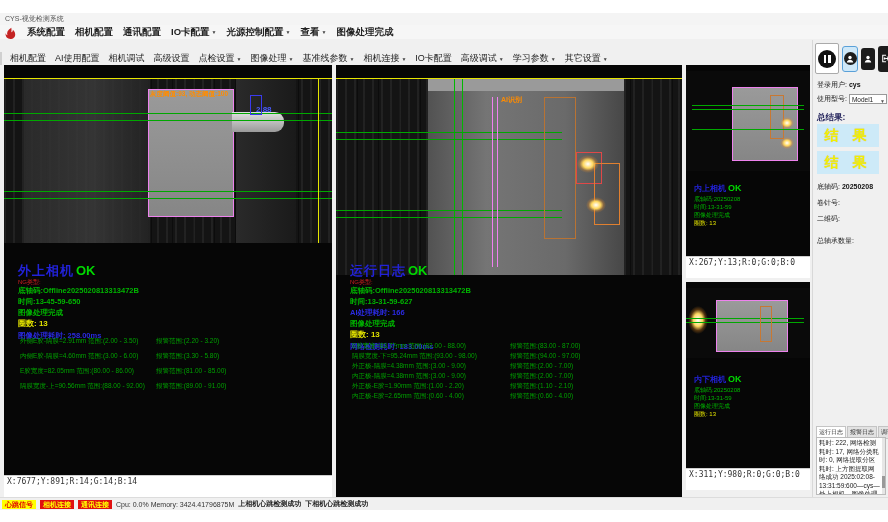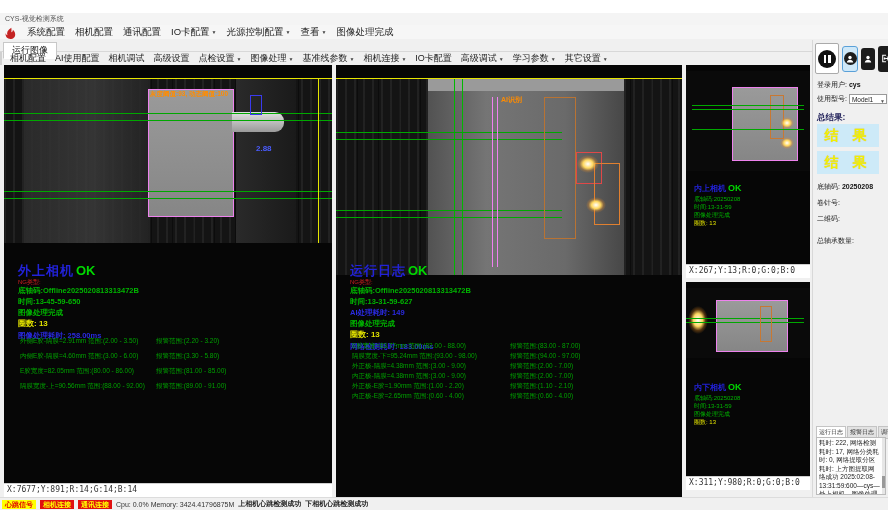--- a/index.html
+++ b/index.html
@@ -1,28 +1,28 @@
 <!DOCTYPE html>
 <html><head>
 <meta charset="utf-8">
 <style>
   html,body{margin:0;padding:0;background:#fff;}
   .win{position:relative;width:888px;height:522px;background:#f0f0f0;font-family:"Liberation Sans",sans-serif;overflow:hidden;}
   .top-strip{position:absolute;left:0;top:0;width:888px;height:13px;background:#ffffff;}
   .titlebar{position:absolute;left:0;top:13px;width:888px;height:12px;background:#f4f4f4;font-size:7px;color:#555;line-height:12px;padding-left:5px;box-sizing:border-box;}
   .menubar{position:absolute;left:0;top:25px;width:888px;height:14px;background:#f6f6f6;display:flex;align-items:center;gap:10px;padding-left:4px;box-sizing:border-box;}
   .logo{width:13px;height:13px;display:inline-block;}
-  .menu-item{font-size:9.5px;color:#222;cursor:default;white-space:nowrap;}
+  .menu-item{font-size:9.5px;color:#222;cursor:default;white-space:nowrap;font-weight:bold;}
   .has-arrow::after{content:"▼";font-size:5px;color:#444;margin-left:2px;vertical-align:middle;}
   .tabbar{position:absolute;left:0;top:39px;width:888px;height:13px;border-bottom:1px solid #d8d8d8;box-sizing:border-box;}
   .tab{display:inline-block;margin-left:3px;padding:1px 8px;font-size:9px;color:#222;background:#fff;border:1px solid #c8c8c8;border-bottom:1px solid #fff;}
   .toolbar{position:absolute;left:0;top:52px;width:810px;height:13px;display:flex;align-items:center;gap:9px;padding-left:8px;box-sizing:border-box;border-left:2px solid #d0d0d0;}
   .tool-item{font-size:9px;color:#222;white-space:nowrap;}
   .view{position:absolute;background:#060606;}
-  .coordbar{position:absolute;left:0;bottom:0;width:100%;height:14px;background:#ffffff;border-top:1px solid #cfcfcf;font-family:"DejaVu Sans Mono",monospace;font-size:8px;color:#333;line-height:11px;padding-left:3px;box-sizing:border-box;}
+  .coordbar{position:absolute;left:0;bottom:0;width:100%;height:22px;background:#ffffff;border-top:1px solid #cfcfcf;font-family:"DejaVu Sans Mono",monospace;font-size:8px;color:#333;line-height:11px;padding-left:3px;box-sizing:border-box;}
   .yline-h{position:absolute;height:1px;background:#e6e600;}
   .yline-v{position:absolute;width:1px;background:#e6e600;}
   .gline-h{position:absolute;height:1px;background:#00a800;}
   .gline-v{position:absolute;width:1px;background:#00b800;}
   .pline-v{position:absolute;width:1px;background:#f080f0;}
   .img-area{position:absolute;overflow:hidden;background-color:#141414;
     background-image:repeating-linear-gradient(90deg,rgba(255,255,255,0.06) 0 2px,transparent 2px 9px),
     repeating-linear-gradient(90deg,rgba(0,0,0,0.4) 0 1px,transparent 1px 21px);}
   .grayblock{position:absolute;}
   .battery{position:absolute;background:linear-gradient(180deg,#9a9a9a,#868686);border:1px solid #ee82ee;box-sizing:border-box;}
@@ -97,23 +97,20 @@
     </span>
     <span class="menu-item">系统配置</span>
     <span class="menu-item">相机配置</span>
     <span class="menu-item">通讯配置</span>
     <span class="menu-item has-arrow">IO卡配置</span>
     <span class="menu-item has-arrow">光源控制配置</span>
     <span class="menu-item has-arrow">查看</span>
     <span class="menu-item">图像处理完成</span>
   </div>
 
-  <div class="tabbar">
-    <div class="tab"><span>运行图像</span></div>
-  </div>
 
   <div class="toolbar">
     <span class="tool-item">相机配置</span>
     <span class="tool-item">AI使用配置</span>
     <span class="tool-item">相机调试</span>
     <span class="tool-item">高级设置</span>
     <span class="tool-item has-arrow">点检设置</span>
     <span class="tool-item has-arrow">图像处理</span>
     <span class="tool-item has-arrow">基准线参数</span>
     <span class="tool-item has-arrow">相机连接</span>
@@ -129,21 +126,21 @@
       <div class="grayblock" style="left:20px;top:0;width:124px;height:164px;background:linear-gradient(90deg,#2e2e2e,#3a3a3a 55%,#262626);opacity:.85;"></div>
       <div class="grayblock" style="left:232px;top:0;width:60px;height:164px;background:linear-gradient(90deg,#2a2a2a,#1a1a1a);"></div>
       <div class="battery" style="left:144px;top:10px;width:86px;height:128px;"></div>
       <div class="prong" style="left:228px;top:33px;width:52px;height:20px;"></div>
       <div class="gline-h" style="left:0;top:34px;width:328px;"></div>
       <div class="gline-h" style="left:0;top:41px;width:328px;"></div>
       <div class="gline-h" style="left:0;top:112px;width:328px;"></div>
       <div class="gline-h" style="left:0;top:119px;width:328px;"></div>
       <div class="yline-v" style="left:314px;top:0;height:164px;"></div>
       <div class="bluerect" style="left:246px;top:16px;width:12px;height:20px;"></div>
-      <div class="bluetag" style="left:252px;top:26px;margin-top:39px;">2.88</div>
+      <div class="bluetag" style="left:252px;top:26px;">2.88</div>
       <div class="threshold-label" style="left:146px;top:11px;">灰度阈值:93, 动态阈值:100</div>
     </div>
     <div class="result-block" style="top:196px;">
       <div>
         <span class="cam-name">外上相机</span><span class="cam-ok">OK</span>
       </div>
       <div class="ng-line">NG类型:</div>
       <div class="g-line">底轴码:Offline2025020813313472B</div>
       <div class="g-line">时间:13-45-59-650</div>
       <div class="g-line">图像处理完成</div>
@@ -191,21 +188,21 @@
       <div class="spot" style="left:250px;top:118px;width:20px;height:16px;"></div>
       <div class="ai-label" style="left:165px;top:16px;">AI识别</div>
     </div>
     <div class="result-block" style="top:196px;">
       <div>
         <span class="cam-name">运行日志</span><span class="cam-ok">OK</span>
       </div>
       <div class="ng-line">NG类型:</div>
       <div class="g-line">底轴码:Offline2025020813313472B</div>
       <div class="g-line">时间:13-31-59-627</div>
-      <div class="b-line">AI处理耗时: 149</div>
+      <div class="b-line">AI处理耗时: 166</div>
       <div class="g-line">图像处理完成</div>
       <div class="y-line">圈数: 13</div>
       <div class="b-line">网络检测耗时: 183.00ms</div>
     </div>
     <div class="rows wide" style="top:277px;">
       <div class="mrow" style="height:10px;">
           <span class="mcol">E胶宽度=83.77mm 范围:(82.00 - 88.00)</span>
           <span class="acol">报警范围:(83.00 - 87.00)</span>
         </div>
       <div class="mrow" style="height:10px;">
@@ -252,21 +249,21 @@
   </div>
 
   <div class="view" style="left:686px;top:282px;width:124px;height:208px;">
     <div class="img-area" style="left:0;top:6px;width:124px;height:70px;background-image:none;background:#0a0a0a;">
       <div class="battery" style="left:30px;top:12px;width:72px;height:52px;"></div>
       <div class="spot" style="left:2px;top:18px;width:20px;height:28px;"></div>
       <div class="gline-h" style="left:0;top:30px;width:118px;"></div>
       <div class="gline-h" style="left:0;top:34px;width:118px;"></div>
       <div class="orect" style="left:74px;top:18px;width:12px;height:36px;border:1px solid #c87832;"></div>
     </div>
-    <div class="sv-text" style="top:94px;">
+    <div class="sv-text" style="top:86px;">
       <div><span class="sv-title-name">内下相机</span><span class="sv-title-ok">OK</span></div>
       <div class="sv-line">底轴码:20250208</div>
       <div class="sv-line">时间:13-31-59</div>
       <div class="sv-line">图像处理完成</div>
       <div class="sv-line y">圈数: 13</div>
     </div>
     <div class="coordbar">X:311;Y:980;R:0;G:0;B:0</div>
   </div>
 
   <div class="side-panel">

